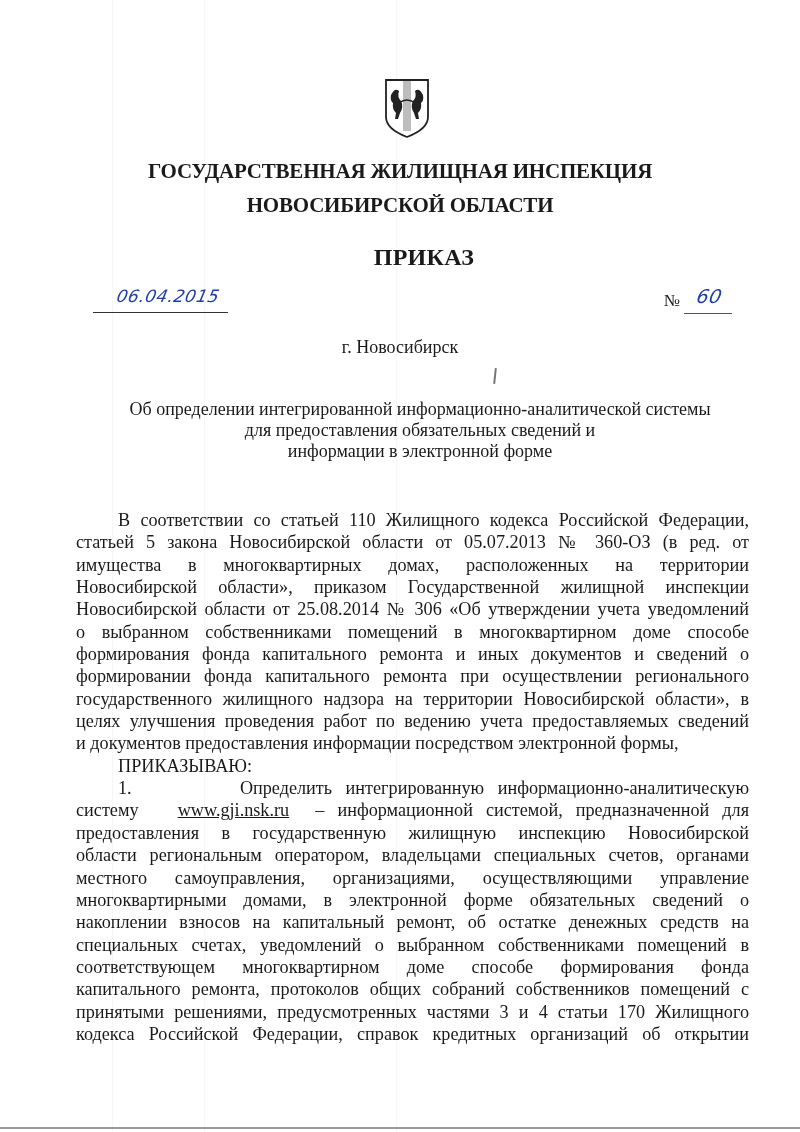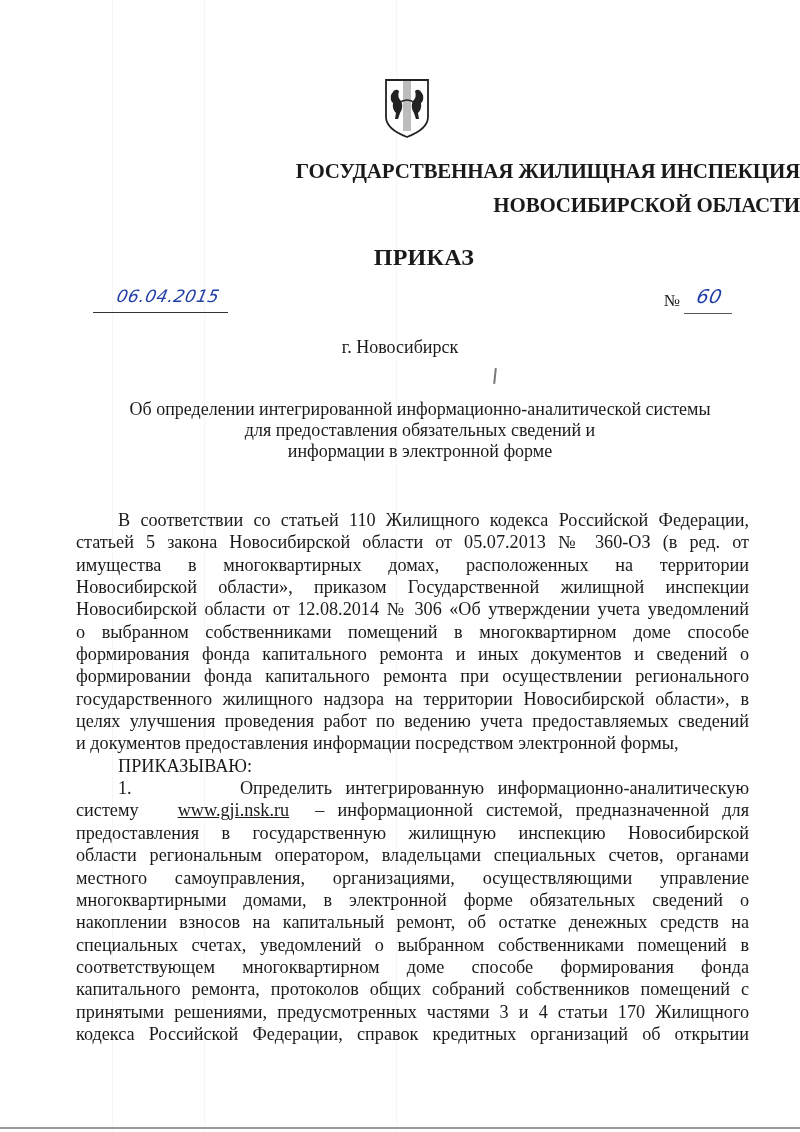--- a/index.html
+++ b/index.html
@@ -3,21 +3,21 @@
 <meta charset="utf-8">
 <style>
   html, body { margin: 0; padding: 0; }
   body {
     width: 800px; height: 1132px; background: #ffffff; position: relative; overflow: hidden;
     font-family: "Liberation Serif", "DejaVu Serif", serif; color: #1a1a1a;
   }
   .scan-line { position: absolute; top: 0; bottom: 0; width: 1px; background: rgba(0,0,0,0.035); }
   .crest { position: absolute; left: 383px; top: 77px; width: 48px; height: 62px; }
   .org {
-    position: absolute; left: 0; width: 800px; text-align: right;
+    position: absolute; left: 0; width: 800px; text-align: center;
     font-weight: bold; font-size: 21px; letter-spacing: -0.2px; line-height: 22px;
   }
   .org1 { top: 160px; }
   .org2 { top: 182px; margin-top: 12px; }
   .doc-type {
     position: absolute; left: 0; width: 800px; top: 244px; text-align: center;
     font-weight: bold; font-size: 24px; letter-spacing: 0.3px; margin-left: 24px;
   }
   .date-line { position: absolute; left: 93px; top: 312px; width: 135px; height: 1px; background: #333; }
   .hand {
@@ -79,21 +79,21 @@
   <div>для предоставления обязательных сведений и</div>
   <div>информации в электронной форме</div>
 </div>
 
 <div class="body">
   <div>
     <span class="ln indent">В соответствии со статьей 110 Жилищного кодекса Российской Федерации,</span>
     <span class="ln">статьей 5 закона Новосибирской области от 05.07.2013 № 360-ОЗ (в ред. от</span>
     <span class="ln">имущества в многоквартирных домах, расположенных на территории</span>
     <span class="ln">Новосибирской области», приказом Государственной жилищной инспекции</span>
-    <span class="ln">Новосибирской области от 12.08.2014 № 306 «Об утверждении учета уведомлений</span>
+    <span class="ln">Новосибирской области от 25.08.2014 № 306 «Об утверждении учета уведомлений</span>
     <span class="ln">о выбранном собственниками помещений в многоквартирном доме способе</span>
     <span class="ln">формирования фонда капитального ремонта и иных документов и сведений о</span>
     <span class="ln">формировании фонда капитального ремонта при осуществлении регионального</span>
     <span class="ln">государственного жилищного надзора на территории Новосибирской области», в</span>
     <span class="ln">целях улучшения проведения работ по ведению учета предоставляемых сведений</span>
     <span class="ln last">и документов предоставления информации посредством электронной формы,</span>
   </div>
   <span class="ln last indent">ПРИКАЗЫВАЮ:</span>
   <div>
     <span class="ln indent"><span>1.</span>&nbsp;&nbsp;&nbsp;&nbsp;&nbsp;&nbsp;&nbsp;&nbsp;<span>Определить интегрированную информационно-аналитическую</span></span>

